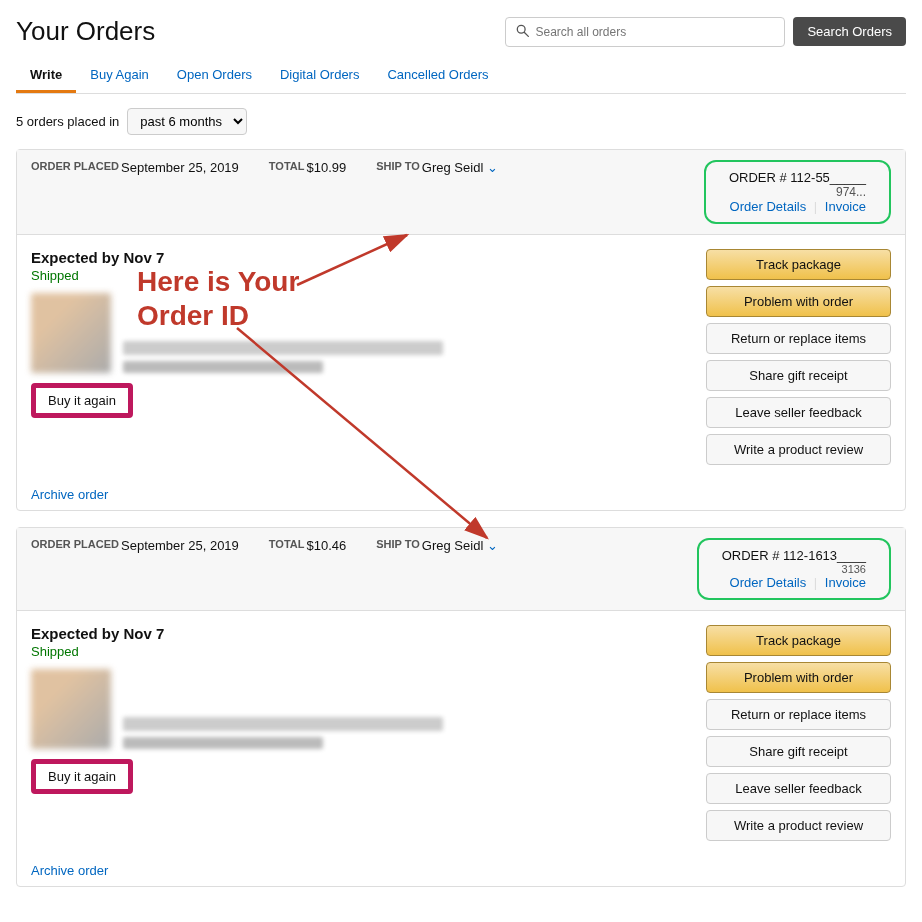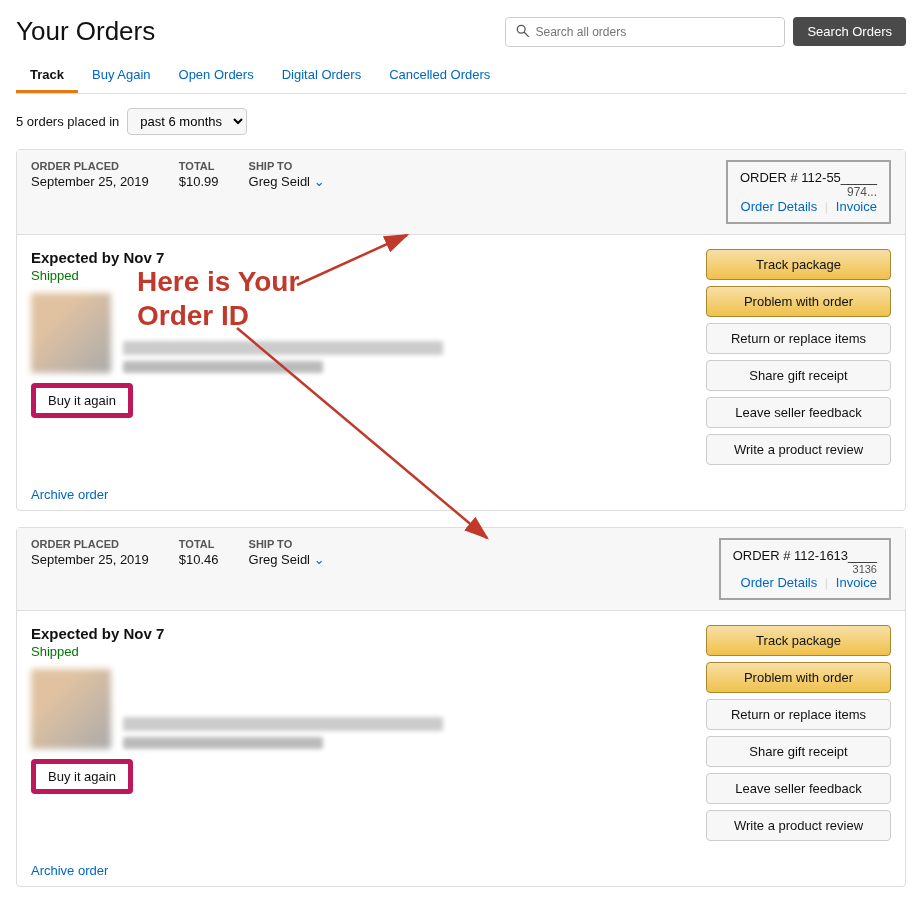--- a/index.html
+++ b/index.html
@@ -21,31 +21,31 @@
     .tab { padding: 8px 14px; font-size: 13px; cursor: pointer; color: #0066c0; text-decoration: none; border-bottom: 3px solid transparent; }
     .tab.active { color: #111; border-bottom: 3px solid #e47911; font-weight: 600; }
 
     
     .filter-row { display: flex; align-items: center; gap: 8px; margin-bottom: 14px; font-size: 13px; }
     .filter-select { border: 1px solid #ccc; border-radius: 4px; padding: 4px 8px; font-size: 13px; background: #f7f7f7; cursor: pointer; }
 
     
     .order-card { border: 1px solid #ddd; border-radius: 4px; margin-bottom: 16px; overflow: visible; }
     .order-header { display: flex; align-items: stretch; background: #f7f7f7; border-bottom: 1px solid #ddd; padding: 10px 14px; gap: 30px; }
-    .order-header-col { display: flex; flex-direction: column; gap: 2px; }
+    .order-header-col { display: flex; flex-direction: row; gap: 2px; }
     .order-header-col .label { font-size: 11px; color: #555; text-transform: uppercase; font-weight: 600; }
     .order-header-col .value { font-size: 13px; color: #111; }
     .order-id-col { margin-left: auto; text-align: right; }
     .order-id-col .order-num { font-size: 13px; }
     .order-id-col .order-links { font-size: 13px; }
     .order-id-col .order-links a { color: #0066c0; text-decoration: none; }
     .order-id-col .separator { color: #ddd; margin: 0 4px; }
 
     
-    .order-id-highlighted { border: 2px solid #a3a3a3; border-radius: 0; padding: 8px 12px; }
+    .order-id-highlighted { border: 2px solid #22c55e; border-radius: 12px; padding: 8px 23px; }
 
     
     .order-body { display: flex; padding: 14px; gap: 14px; }
     .order-body-left { flex: 1; }
     .expected { font-size: 15px; font-weight: 700; margin-bottom: 2px; }
     .shipped-status { color: #007600; font-size: 13px; margin-bottom: 10px; }
     .product-row { display: flex; align-items: flex-end; gap: 12px; }
     .product-image { width: 80px; height: 80px; background: linear-gradient(135deg, #d4a97a 30%, #888 100%); border-radius: 2px; filter: blur(3px); opacity: 0.7; }
     .product-info { flex: 1; }
     .product-blurred { width: 320px; height: 14px; background: #ccc; border-radius: 2px; margin-bottom: 6px; filter: blur(2px); }
@@ -92,21 +92,21 @@
             <line x1="13" y1="13" x2="19" y2="19" stroke="#555" stroke-width="2" stroke-linecap="round"></line>
           </svg>
         </span>
         <input type="text" placeholder="Search all orders" style="">
       </div>
       <button class="search-orders-btn">Search Orders</button>
     </div>
   </div>
 
   <div class="tabs">
-    <a class="tab active">Track</a>
+    <a class="tab active">Write</a>
     <a class="tab">Buy Again</a>
     <a class="tab">Open Orders</a>
     <a class="tab">Digital Orders</a>
     <a class="tab">Cancelled Orders</a>
   </div>
 
   <div class="filter-row">
     <span>5 orders placed in</span>
     <select class="filter-select">
       <option>past 6 months</option>

